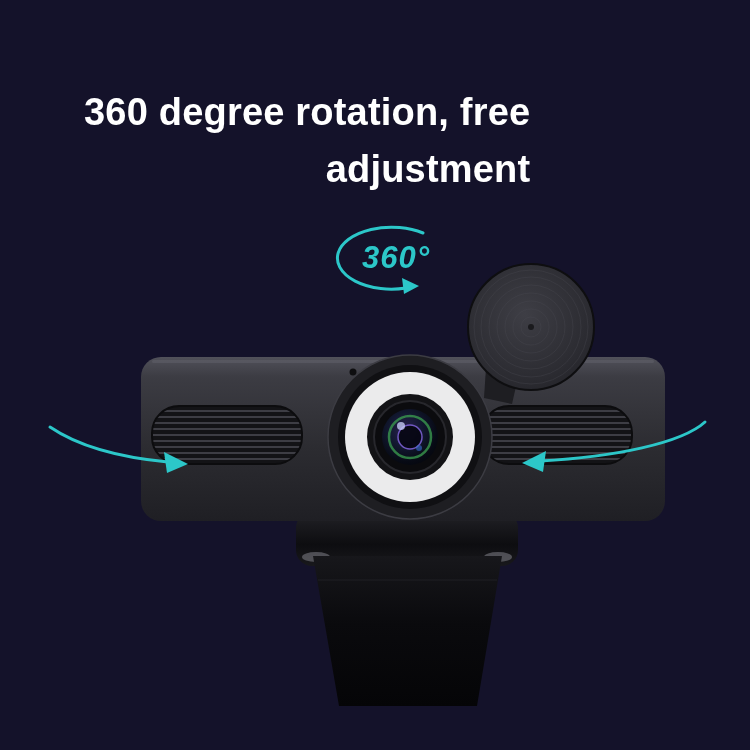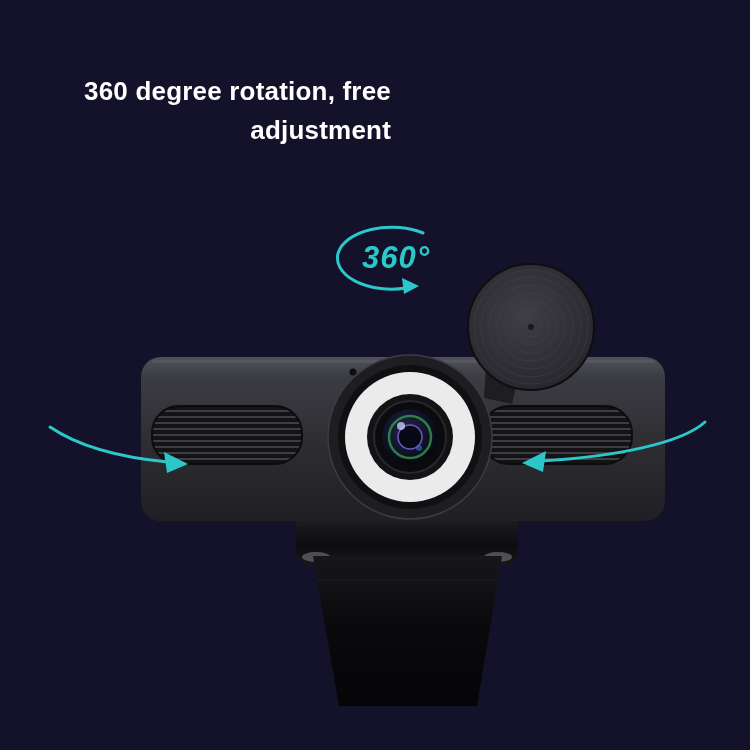--- a/index.html
+++ b/index.html
@@ -14,24 +14,24 @@
     font-family: "Liberation Sans", sans-serif;
   }
   .scene {
     position: relative;
     width: 750px;
     height: 750px;
   }
   .heading {
     position: absolute;
     left: 84px;
-    top: 72px;
+    top: 84px;
     margin: 0;
     color: var(--heading, #ffffff);
-    font-size: 26px;
+    font-size: 38px;
     font-weight: 700;
     line-height: 1.5;
     letter-spacing: 0.2px;
   }
   .heading .line { display: block; }
   .heading .line2 { margin-left: 9px; text-align: right; }
 
   .rot360 {
     position: absolute;
     left: 322px;

